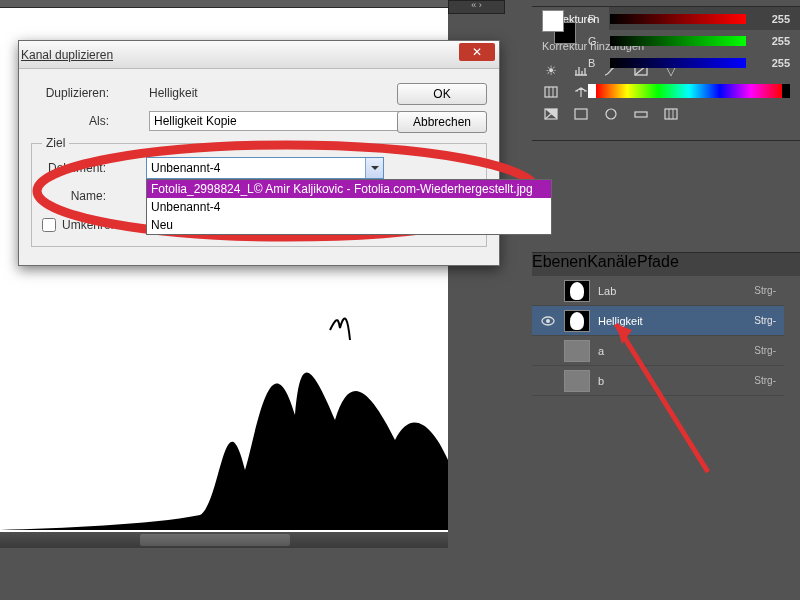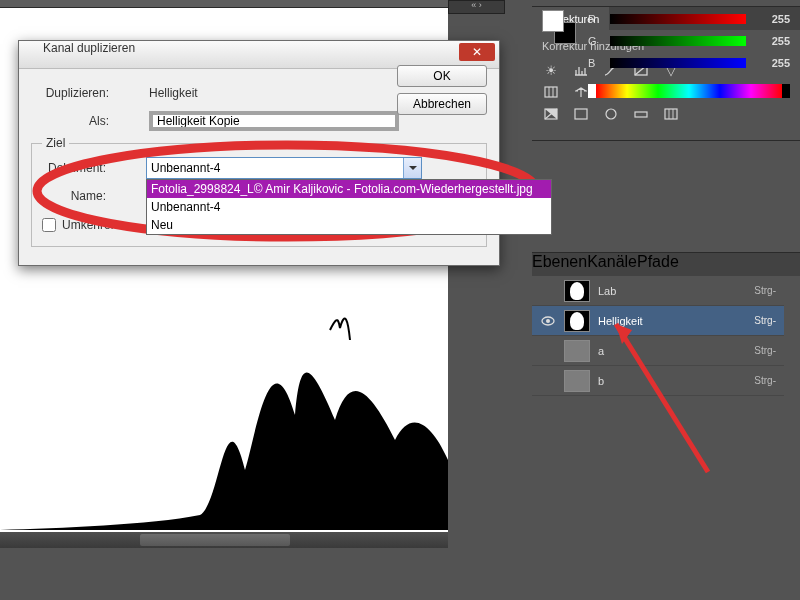--- a/index.html
+++ b/index.html
@@ -60,33 +60,33 @@
   .ch-row .thumb.gray{background:#7d7d7d;}
   .ch-row .chname{flex:1;}
   .ch-row .short{color:#bbb; font-size:10px;}
   .ch-row.sel .short{color:#e6e6e6;}
 
   
   .vdiv{position:absolute; left:448px; top:0; width:84px; height:600px; background:#535353;}
 
   
   .dialog{position:absolute; left:18px; top:40px; width:482px; background:#f0f0f0; border:1px solid #6c6c6c; box-shadow:0 4px 12px rgba(0,0,0,.5);}
-  .dlg-title{height:28px; background:linear-gradient(#fafafa,#dedede); border-bottom:1px solid #bcbcbc; display:flex; padding-left:24px; font-size:12px; color:#333; position:relative;}
+  .dlg-title{height:28px; background:linear-gradient(#fafafa,#dedede); border-bottom:1px solid #bcbcbc; display:flex; align-items:center; padding-left:2px; font-size:12px; color:#333; position:relative;text-decoration:underline;}
   .dlg-close{position:absolute; right:4px; top:2px; width:36px; height:18px; background:#c0392b; color:#fff; text-align:center; font-size:12px; line-height:18px; border-radius:2px; cursor:pointer;}
   .dlg-body{padding:10px 12px 18px 12px; font-size:12px; color:#333;}
   .row{display:flex; align-items:center; height:28px;gap:32px;}
   .row .lbl{width:86px; text-align:right; padding-right:8px;}
   .row .val{flex:1;}
   .row .static{}
-  .txtin{width:250px; height:20px; border:4px solid #a3a3a3; background:#fff; padding:0 4px; font-size:12px;}
-  .btncol{position:absolute; right:12px; top:24px; width:90px;}
+  .txtin{width:250px; height:20px; border:1px solid #a3a3a3; background:#fff; padding:0 4px; font-size:12px;}
+  .btncol{position:absolute; right:12px; top:42px; width:90px;}
   .wbtn{width:90px; height:22px; background:linear-gradient(#fdfdfd,#e4e4e4); border:1px solid #8b8b8b; border-radius:3px; font-size:12px; margin-bottom:6px; cursor:pointer;}
   .fieldset{border:1px solid #bcbcbc; margin-top:8px; padding:10px 10px 14px 10px; position:relative;}
   .fieldset .legend{position:absolute; top:-8px; left:10px; background:#f0f0f0; padding:0 4px; font-size:12px;}
-  .combo{position:relative; width:276px; height:22px;}
+  .combo{position:relative; width:238px; height:22px;}
   .combo input{width:100%; height:100%; border:1px solid #5b8ec3; background:#fff; padding:0 22px 0 4px; font-size:12px;}
   .combo .arrow{position:absolute; right:1px; top:1px; width:18px; height:20px; background:linear-gradient(#e7eefc,#c8d7f3); border-left:1px solid #7ba6d6; display:flex; align-items:center; justify-content:center;}
   .combo .arrow::after{content:""; border:4px solid transparent; border-top-color:#333; margin-top:3px;}
   .dropdown{position:absolute; left:0; top:22px; width:406px; background:#fff; border:1px solid #666; z-index:5;}
   .dropdown .opt{padding:2px 4px; font-size:12px; color:#000; white-space:nowrap; overflow:hidden; text-overflow:ellipsis;}
   .dropdown .opt.hl{background:#a21caf; color:#fff;}
   .chk{display:flex; align-items:center; gap:6px; margin-top:8px; font-size:12px;}
   .chk input{width:14px;height:14px;}
 
   

